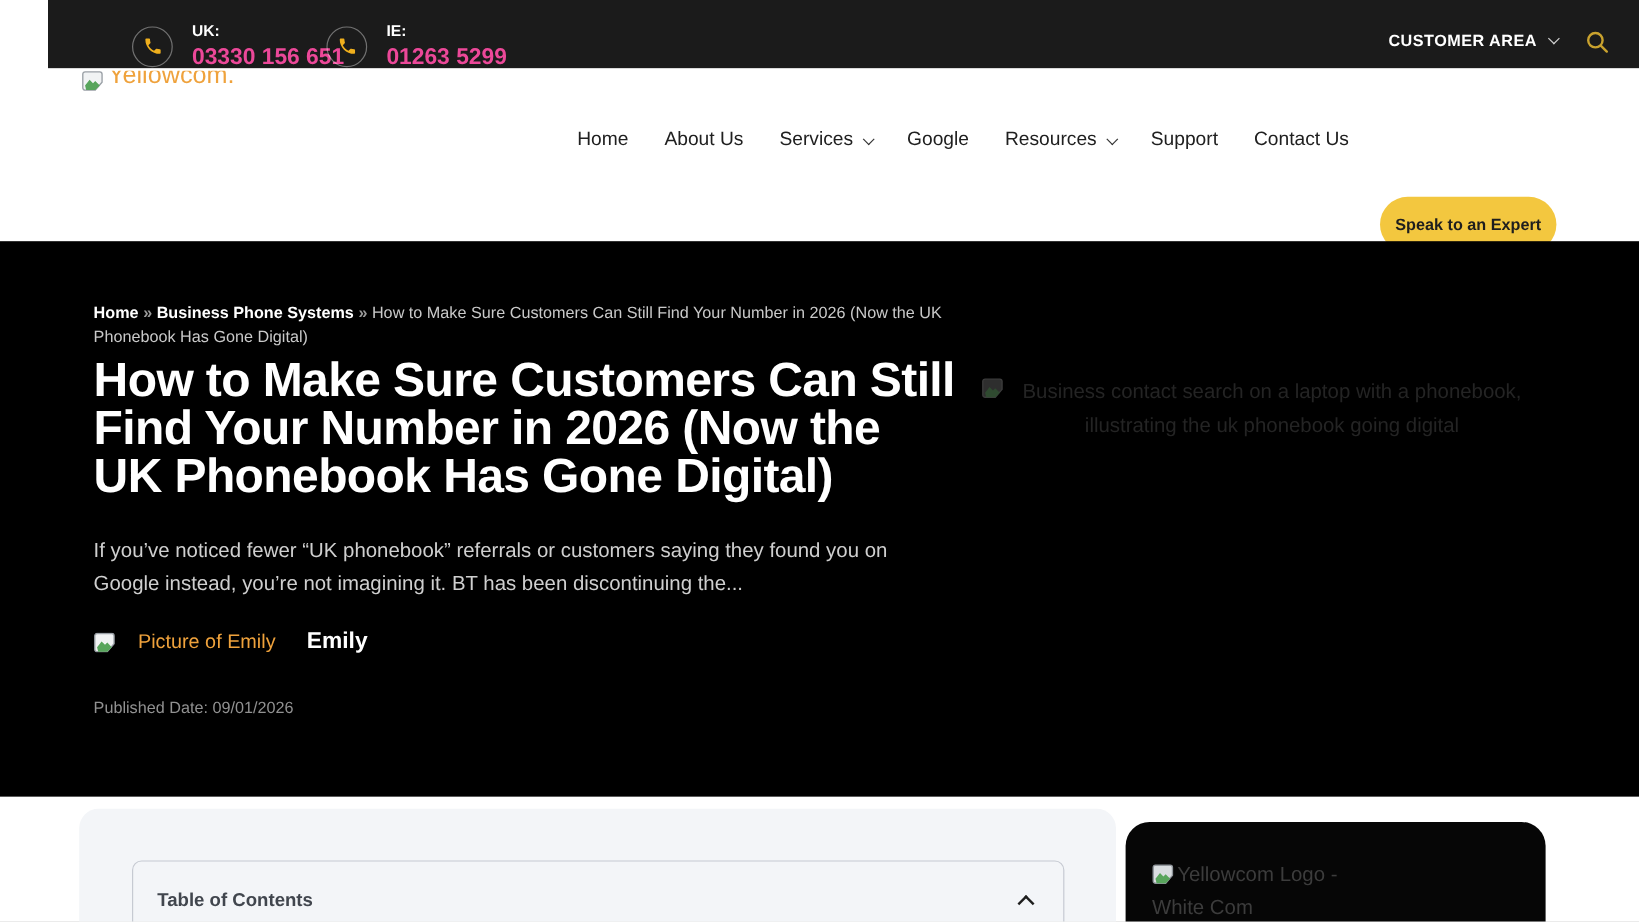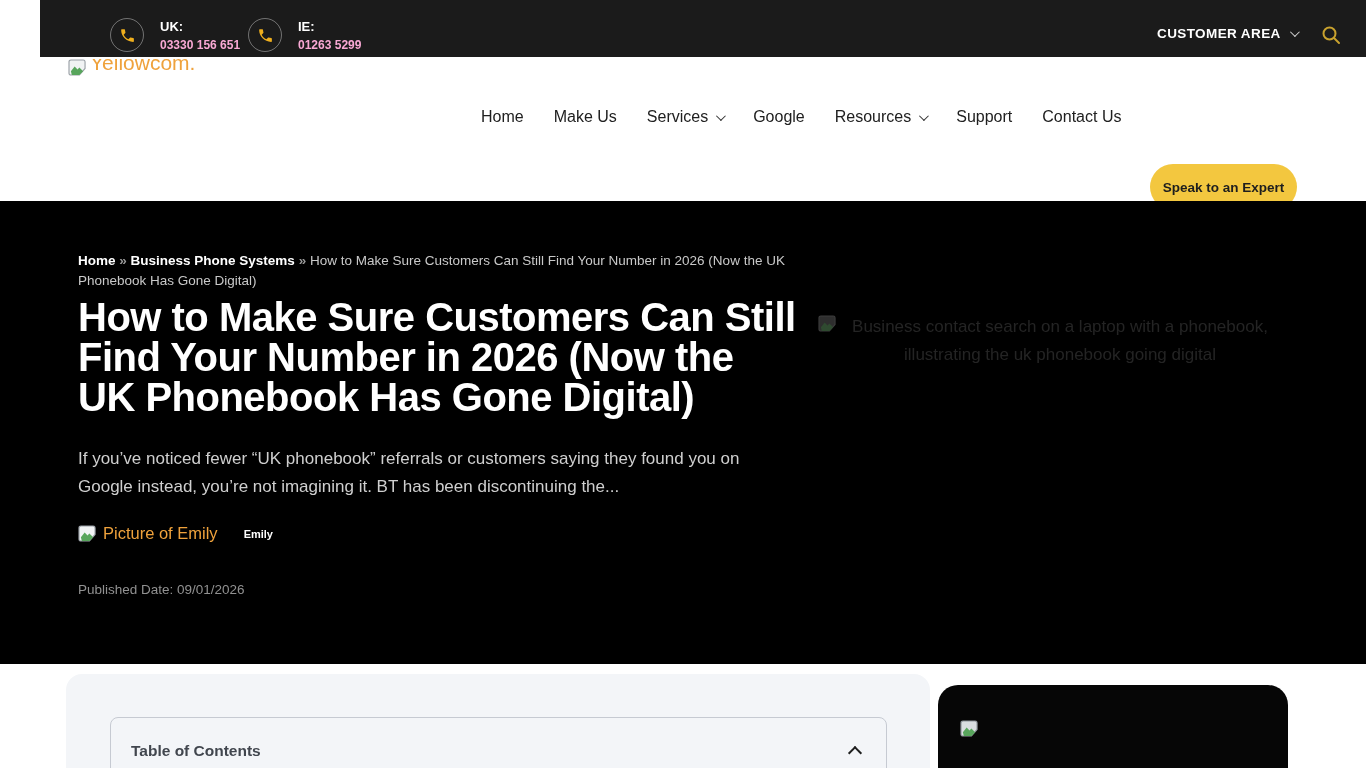--- a/index.html
+++ b/index.html
@@ -3,26 +3,26 @@
 <meta charset="utf-8">
 <style>
   * { margin:0; padding:0; box-sizing:border-box; }
   html,body { width:1366px; height:768px; overflow:hidden; background:#fff;
     font-family:"Liberation Sans", sans-serif; }
 
   
   .topbar { position:relative; width:1366px; height:57px; background:#1b1b1b;margin-left:40px; }
   .phone-group { position:absolute; top:18px; display:flex; align-items:center; cursor:pointer; }
   .phone-group.uk { left:70px; }
-  .phone-group.ie { left:208px;justify-content:center; }
+  .phone-group.ie { left:232px;justify-content:center; }
   .phone-circle { width:34px; height:34px; border-radius:50%; border:1px solid rgba(255,255,255,.38);
     display:flex; align-items:center; justify-content:center; }
   .phone-texts { margin-left:16px; display:flex; flex-direction:column; gap:4px; }
   .phone-label { color:#fff; font-size:13px; font-weight:bold; }
-  .phone-number { color:#f9a8d4; font-size:12px; font-weight:bold; }
+  .phone-number { color:#ec4899; font-size:19px; font-weight:bold; }
   .customer-area { position:absolute; left:1117px; top:26px; display:flex; align-items:center; gap:9px;
     color:#fff; font-size:13.5px; font-weight:bold; letter-spacing:.4px; cursor:pointer; }
   .chev { display:inline-block; width:7px; height:7px; border-right:1.7px solid currentColor;
     border-bottom:1.7px solid currentColor; transform:rotate(45deg) translateY(-2px); }
   .chev-light { color:#cfcfcf; }
   .search-btn { position:absolute; left:1281px; top:25px; cursor:pointer; }
 
   
   .header { position:relative; width:1366px; height:144px; background:#ffffff; }
   .logo { position:absolute; left:68px; top:2px; display:flex; align-items:flex-start; cursor:pointer; }
@@ -39,22 +39,22 @@
   .hero { position:relative; width:1366px; height:463px; background:#000; }
   .breadcrumb { position:absolute; left:78px; top:50px; width:712px; font-size:13.5px;
     line-height:20px; color:#c9c9c9; }
   .breadcrumb a { color:#fff; font-weight:bold; text-decoration:none; cursor:pointer; }
   .bc-sep { color:#9a9a9a; font-weight:bold; }
   .hero-title { position:absolute; left:78px; top:96px; width:718px; color:#fff;
     font-size:40px; font-weight:bold; line-height:40px; letter-spacing:-.5px; }
   .hero-excerpt { position:absolute; left:78px; top:244px; width:680px; color:#cfcfcf;
     font-size:17px; line-height:28px; }
   .author-row { position:absolute; left:78px; top:323px; display:flex; align-items:center; }
-  .author-img-alt { display:flex; align-items:center; gap:6px; color:#EFA23C; font-size:16.5px; cursor:pointer; }
-  .author-name { margin-left:26px; color:#fff; font-size:11px; font-weight:bold; cursor:pointer; }
+  .author-img-alt { display:flex; align-items:center; gap:18px; color:#EFA23C; font-size:16.5px; cursor:pointer; }
+  .author-name { margin-left:26px; color:#fff; font-size:19px; font-weight:bold; cursor:pointer; }
   .published { position:absolute; left:78px; top:381px; color:#919191; font-size:13.5px; }
   .hero-image-alt { position:absolute; left:818px; top:112px; width:462px; }
   .hero-image-alt .icon-slot { position:absolute; left:0; top:2px; }
   .hero-image-alt .alt-text { display:block; padding-left:22px; text-align:center;
     color:#242424; font-size:17px; line-height:28px; }
 
   
   .lower { position:relative; width:1366px; height:115px; background:#ffffff; overflow:hidden; }
   .toc-card { position:absolute; left:66px; top:10px; width:864px; height:220px;
     background:#f3f5f8; border-radius:16px; }
@@ -117,21 +117,21 @@
     </svg>
     <span class="logo-alt-clip">
         <span class="logo-alt">Yellowcom.</span>
       </span>
   </div>
   <nav class="nav">
     <span class="nav-item">
         <span>Home</span>
       </span>
     <span class="nav-item">
-        <span>Make Us</span>
+        <span>About Us</span>
       </span>
     <span class="nav-item">
         <span>Services</span>
         <span class="chev chev-dark"></span>
       </span>
     <span class="nav-item">
         <span>Google</span>
       </span>
     <span class="nav-item">
         <span>Resources</span>
@@ -184,16 +184,16 @@
     <div class="toc-box">
       <span class="toc-title">Table of Contents</span>
       <span class="toc-chevron-up"></span>
     </div>
   </div>
   <div class="side-card">
     <div class="side-card-inner">
       <svg class="bimg" width="19" height="17" viewBox="0 0 20 18">
         <path d="M3 1h13a2 2 0 0 1 2 2v7l-6 7H3a2 2 0 0 1-2-2V3a2 2 0 0 1 2-2z" fill="#d9dde0" stroke="#8f959b" stroke-width="1.2"></path>
         <path d="M3 13l4-5 3 3 2-2 4 4-4 4H4z" fill="#58a55c"></path>
-      </svg>
+      </svg><span>Yellowcom Logo - White Com</span>
     </div>
   </div>
 </div>
 
 </body></html>

